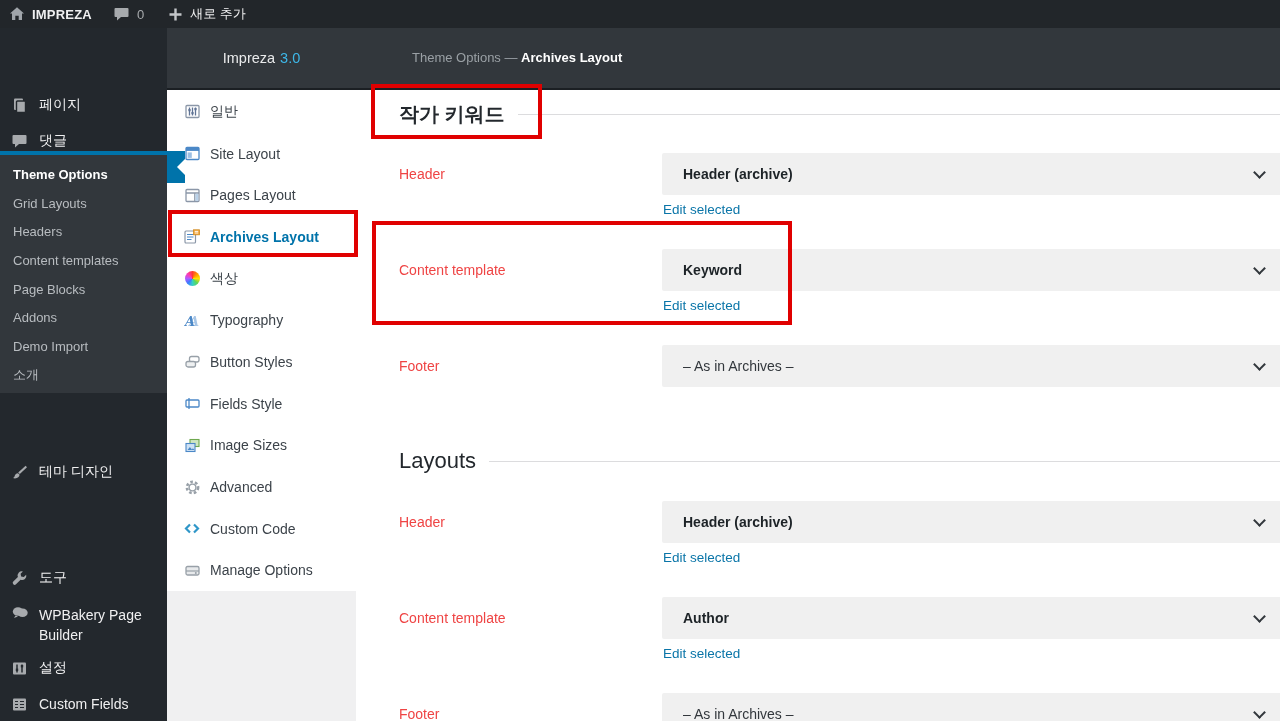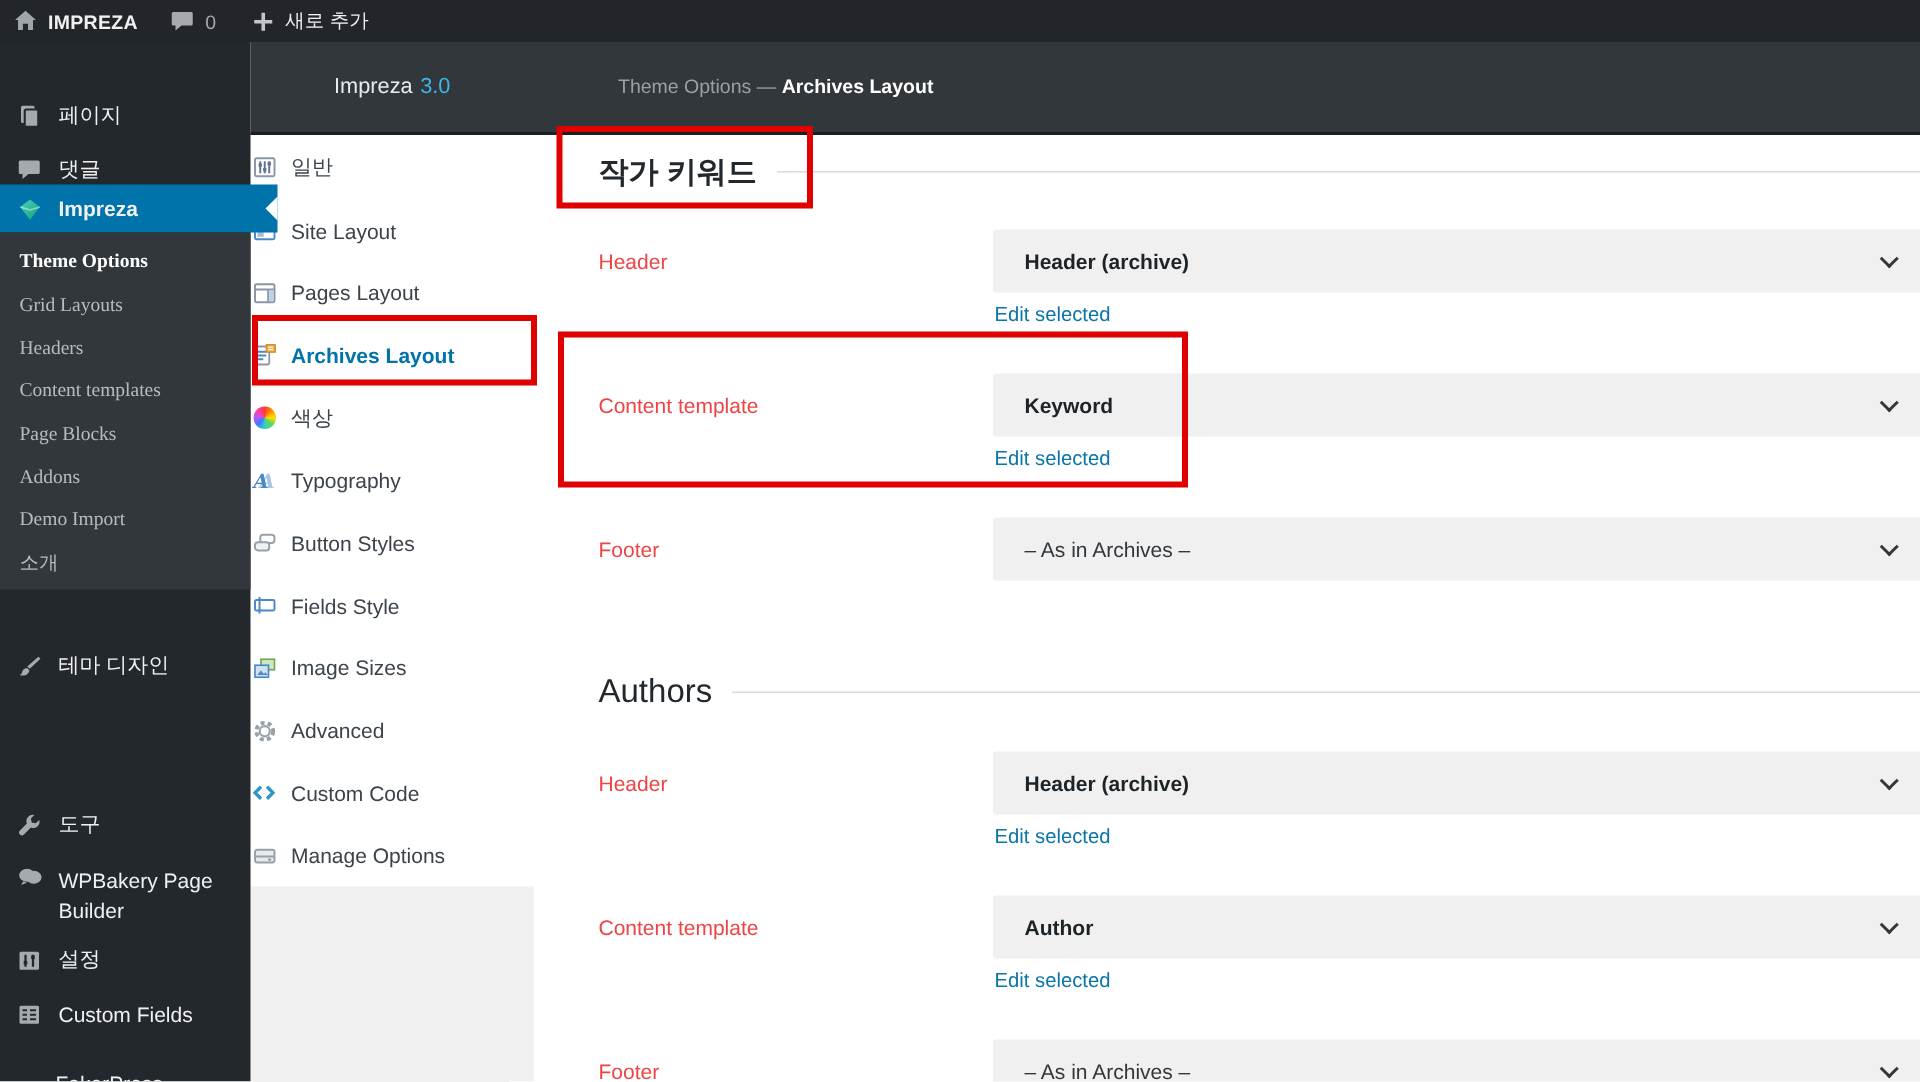--- a/index.html
+++ b/index.html
@@ -21,34 +21,34 @@
   #adminbar .newcontent { margin-left:24px; }
   #adminbar svg { display:block; }
   
   #sidebar {
     position:absolute; left:0; top:28px; width:167px; height:693px;
     background:#23282d; z-index:10; color:#f0f0f1;
   }
   #sidebar .menu-item {
     position:absolute; left:0; width:185px; height:26px;
     display:flex; align-items:center; gap:10px; padding-left:10px;
-    font-size:14px; cursor:pointer;
+    font-size:14px; cursor:pointer;margin-top:28px;
   }
   #sidebar .menu-item .icon { width:19px; display:flex; justify-content:center; }
   #sidebar .impreza-item {
     top:95px; height:32px; background:#0073aa; font-weight:bold;
   }
   #sidebar .impreza-item .arrow {
     position:absolute; right:0; top:50%; margin-top:-8px; width:0; height:0;
     border-top:8px solid transparent; border-bottom:8px solid transparent;
     border-right:8px solid #ffffff;
   }
   #sidebar .submenu {
     position:absolute; left:0; top:127px; width:167px; height:238px;
-    background:#32373c; padding-top:5px;font-family:Liberation Serif, serif;
+    background:#32373c; padding-top:5px;
   }
   #sidebar .submenu .sub-item {
     height:28.7px; display:flex; align-items:center; padding-left:13px;
     font-size:13px; color:#b8bcc0; cursor:pointer;
   }
   #sidebar .submenu .sub-item.current { color:#ffffff; font-weight:bold; }
   #sidebar .two-line { align-items:flex-start; height:44px; }
   #sidebar .two-line .lbl { width:114px; line-height:20px; padding-top:1px; }
   
   #headerstrip {
@@ -70,21 +70,21 @@
   #themenav {
     position:absolute; left:167px; top:90px; width:189px; height:501px;
     background:#ffffff; z-index:4;
   }
   #themenav-bottom {
     position:absolute; left:167px; top:591px; width:189px; height:130px;
     background:#f0f0f1; z-index:4;
   }
   #themenav ul { list-style:none; padding-top:1px; }
   #themenav li {
-    height:41.7px; display:flex; align-items:center; gap:9px; 
+    height:41.7px; display:flex; align-items:center; gap:9px; padding-left:16px;
     font-size:14px; color:#3c434a; cursor:pointer; white-space:nowrap;text-align:right;
   }
   #themenav li.active { color:#0073aa; font-weight:bold; }
   #themenav .nicon { width:18px; height:18px; display:flex; align-items:center; justify-content:center; flex:none; }
   .colorwheel {
     width:15px; height:15px; border-radius:50%;
     background: conic-gradient(#ff3b30,#ff9500,#ffe000,#5bd75b,#35d0c5,#3b7bff,#b05bff,#ff3bb0,#ff3b30);
   }
   
   #content {
@@ -440,21 +440,21 @@
 
   <div class="field-row" id="row-k3">
     <span class="flabel">Footer</span>
     <div class="fselect">
       <span class="fvalue regular">– As in Archives –</span>
       <span class="chev"></span>
     </div>
   </div>
 
   <div class="section-title" id="title-authors">
-    <span>Authors</span>
+    <span>Layouts</span>
     <span class="divider"></span>
   </div>
 
   <div class="field-row" id="row-a1">
     <span class="flabel">Header</span>
     <div class="fselect">
       <span class="fvalue">Header (archive)</span>
       <span class="chev"></span>
     </div>
     <a class="editlink">Edit selected</a>

